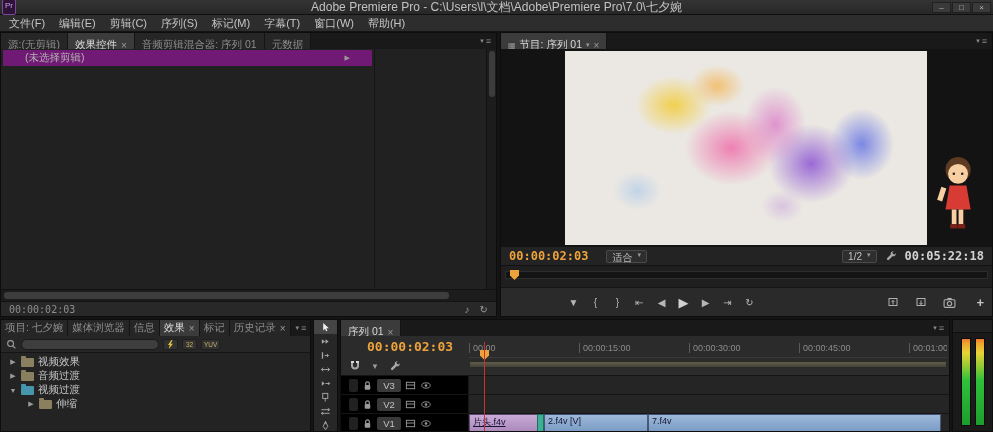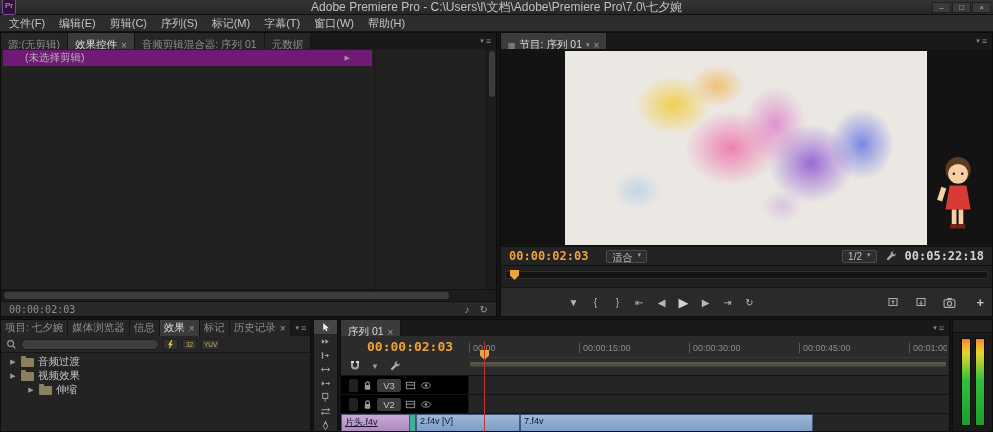--- a/index.html
+++ b/index.html
@@ -319,26 +319,31 @@
         </svg>
       </span>
       <span class="badge">32</span>
       <span class="badge">YUV</span>
     </div>
 
     <div class="fx-tree">
       <div class="tree-row">
         <span class="tw">▶</span>
         <span class="folder"></span>
-        <span>音频过渡</span>
+        <span>视频效果</span>
       </div>
       <div class="tree-row">
         <span class="tw">▶</span>
         <span class="folder"></span>
-        <span>视频效果</span>
+        <span>音频过渡</span>
+      </div>
+      <div class="tree-row">
+        <span class="tw">▼</span>
+        <span class="folder open"></span>
+        <span>视频过渡</span>
       </div>
       <div class="tree-row child">
         <span class="tw">▶</span>
         <span class="folder"></span>
         <span>伸缩</span>
       </div>
     </div>
   </div>
 
   <div id="tools-panel">
@@ -459,20 +464,36 @@
           </svg>
           <svg width="12" height="11" viewBox="0 0 12 12">
             <ellipse cx="6" cy="6" rx="4.6" ry="2.9" fill="none" stroke="#9a9a9a"></ellipse>
               <circle cx="6" cy="6" r="1.4" fill="#9a9a9a"></circle>
           </svg>
         </div>
         <div class="tcontent"></div>
       </div>
 
       <div class="trow">
+        <div class="thdr">
+          <span class="ttarget"></span>
+          <svg width="11" height="11" viewBox="0 0 12 12">
+            <rect x="3" y="5.5" width="6" height="5" rx="1" fill="#9a9a9a"></rect>
+            <path d="M4,5.5V4a2,2 0 0 1 4,0v1.5" fill="none" stroke="#9a9a9a" stroke-width="1.3"></path>
+          </svg>
+          <span class="tname">V1</span>
+          <svg width="11" height="11" viewBox="0 0 12 12">
+            <rect x="1.5" y="2.5" width="9" height="7" fill="none" stroke="#9a9a9a"></rect>
+              <line x1="1.5" y1="5.5" x2="10.5" y2="5.5" stroke="#9a9a9a"></line>
+          </svg>
+          <svg width="12" height="11" viewBox="0 0 12 12">
+            <ellipse cx="6" cy="6" rx="4.6" ry="2.9" fill="none" stroke="#9a9a9a"></ellipse>
+              <circle cx="6" cy="6" r="1.4" fill="#9a9a9a"></circle>
+          </svg>
+        </div>
         <div class="tcontent">
           <div class="clip violet" style="left:0;width:72px">片头.f4v</div>
           <div class="transition" style="left:68px"></div>
           <div class="clip blue" style="left:75px;width:104px">2.f4v [V]</div>
           <div class="clip blue" style="left:179px;width:293px">7.f4v</div>
         </div>
       </div>
     </div>
 
     <div class="ph-marker"></div>

